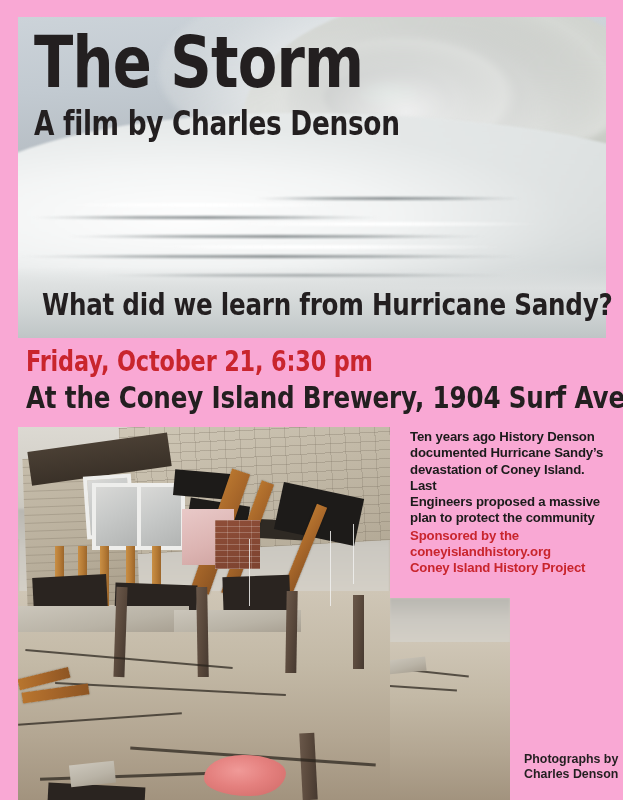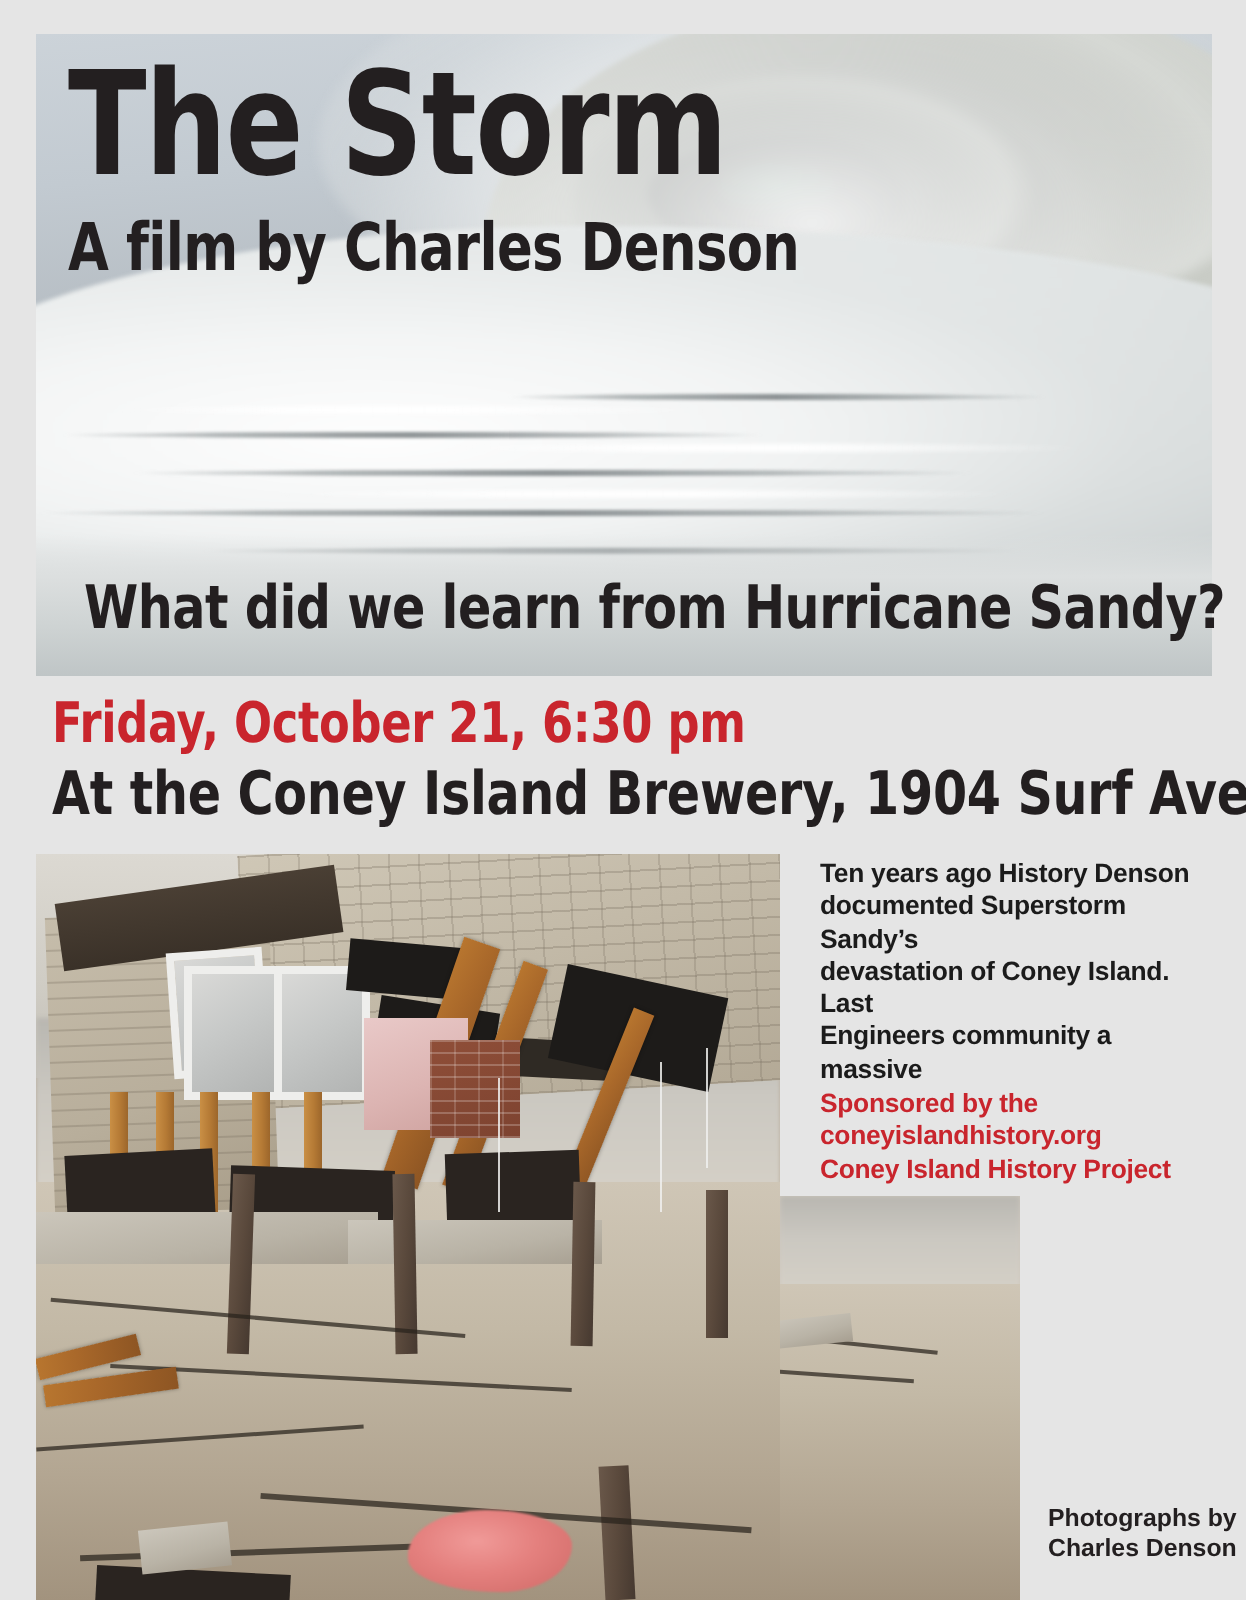--- a/index.html
+++ b/index.html
@@ -8,21 +8,21 @@
     padding: 0;
     background: #ffffff;
   }
   body {
     font-family: "Liberation Sans", sans-serif;
   }
   #poster {
     position: relative;
     width: 623px;
     height: 800px;
-    background: #e5e5e5;
+    background: #f9a8d4;
     overflow: hidden;
   }
 
   
   .hero-photo {
     position: absolute;
     left: 18px;
     top: 17px;
     width: 588px;
     height: 321px;
@@ -445,23 +445,24 @@
     <div class="beam" style="left:0%;  top:66%; width:14%; height:3%; transform:rotate(-14deg);"></div>
     <div class="beam" style="left:1%;  top:70%; width:18%; height:3%; transform:rotate(-8deg);"></div>
 
     <div class="debris-pink" style="left:50%; top:88%; width:22%; height:11%;"></div>
     <div class="rubble-dark" style="left:8%;  top:96%; width:26%; height:5%; transform:rotate(3deg);"></div>
     <div class="concrete" style="left:14%; top:90%; width:12%; height:6%; transform:rotate(-6deg);"></div>
   </div>
 
   <div class="body-copy">
     <div>Ten years ago History Denson</div>
-    <div>documented Superstorm Sandy’s</div>
+    <div>documented Hurricane Sandy’s</div>
     <div>devastation of Coney Island. Last</div>
-    <div>Engineers  community a massive</div>
+    <div>Engineers  proposed a massive</div>
+    <div>plan to protect the community</div>
     <div class="sponsor">
       <div>Sponsored by the</div>
       <div>coneyislandhistory.org</div>
       <div>Coney Island History Project</div>
     </div>
   </div>
 
   <div class="credit">
     <div>Photographs by</div>
     <div>Charles Denson</div>

